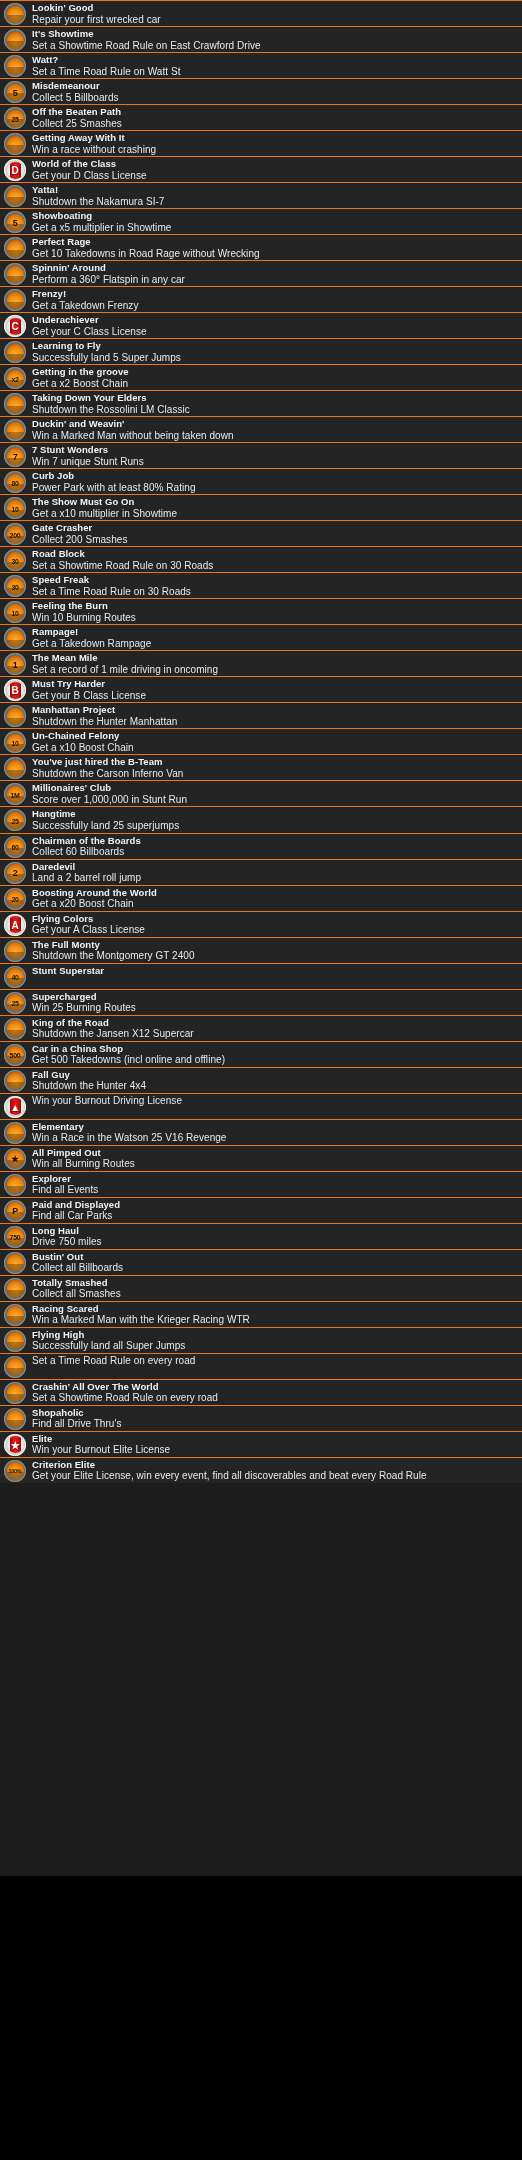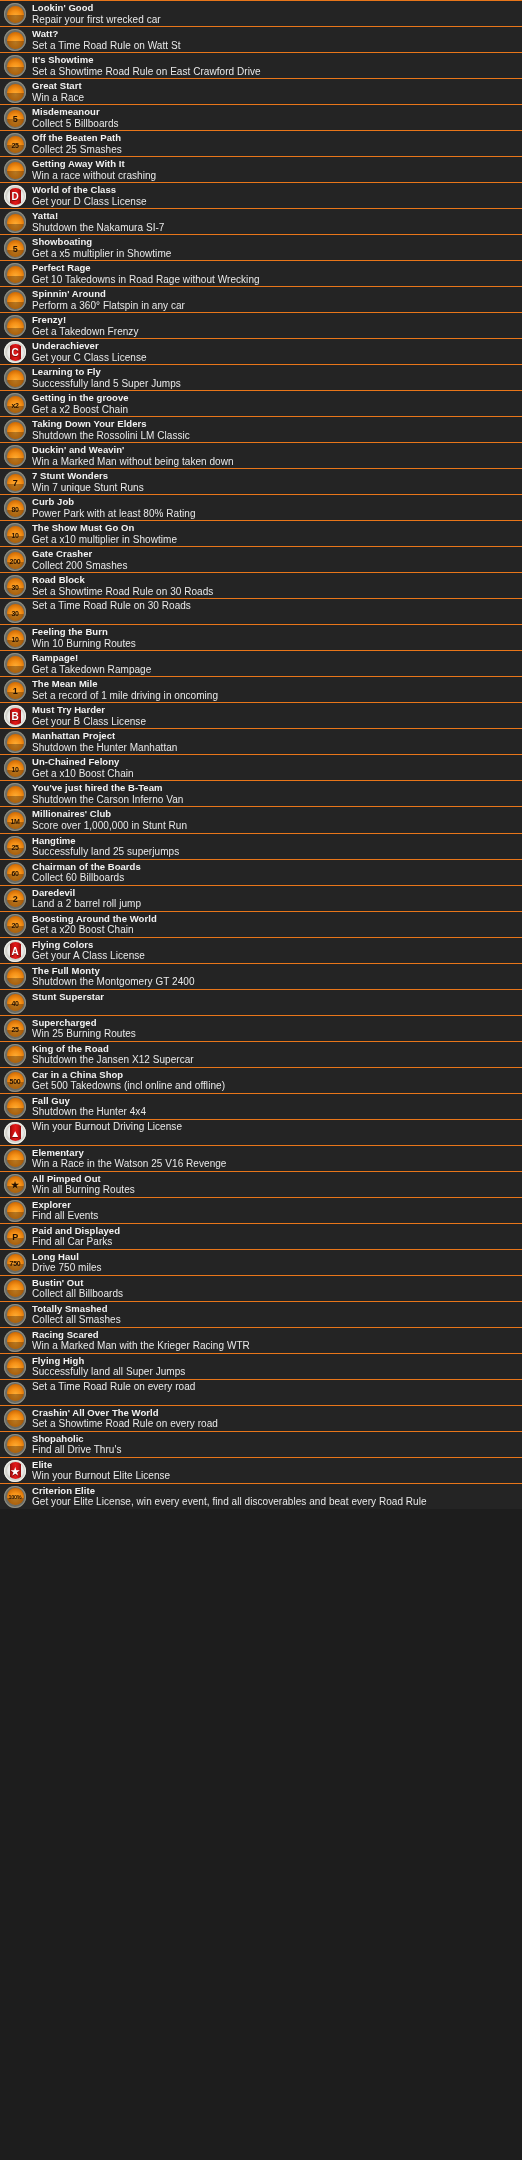--- a/index.html
+++ b/index.html
@@ -5,21 +5,21 @@
   * { box-sizing: border-box; margin: 0; padding: 0; }
   html, body {
     width: 522px;
     height: 2160px;
     background: #000000;
     font-family: "Liberation Sans", sans-serif;
     overflow: hidden;
   }
   #list {
     width: 522px;
-    height: 2160px;
+    height: 1876px;
     background: #1d1d1d;
     display: flex;
     flex-direction: column;
   }
   .row {
     position: relative;
     height: 26.02px;
     flex: 0 0 26.02px;
     background: #242424;
     border-top: 1px solid #e8761a;
@@ -138,49 +138,38 @@
         <div class="desc">Repair your first wrecked car</div>
       </div>
     </div>
     <div class="row">
       <div class="badge orange">
         <div class="inner">
           <span class="glyph"></span>
         </div>
       </div>
       <div class="text">
+        <div class="title">It's Showtime</div>
+        <div class="desc">Set a Showtime Road Rule on East Crawford Drive</div>
+      </div>
+    </div>
+    <div class="row">
+      <div class="badge orange">
+        <div class="inner">
+          <span class="glyph"></span>
+        </div>
+      </div>
+      <div class="text">
         <div class="title">Watt?</div>
         <div class="desc">Set a Time Road Rule on Watt St</div>
       </div>
     </div>
     <div class="row">
       <div class="badge orange">
         <div class="inner">
-          <span class="glyph"></span>
-        </div>
-      </div>
-      <div class="text">
-        <div class="title">It's Showtime</div>
-        <div class="desc">Set a Showtime Road Rule on East Crawford Drive</div>
-      </div>
-    </div>
-    <div class="row">
-      <div class="badge orange">
-        <div class="inner">
-          <span class="glyph"></span>
-        </div>
-      </div>
-      <div class="text">
-        <div class="title">Great Start</div>
-        <div class="desc">Win a Race</div>
-      </div>
-    </div>
-    <div class="row">
-      <div class="badge orange">
-        <div class="inner">
           <span class="glyph">5</span>
         </div>
       </div>
       <div class="text">
         <div class="title">Misdemeanour</div>
         <div class="desc">Collect 5 Billboards</div>
       </div>
     </div>
     <div class="row">
       <div class="badge orange">
@@ -380,20 +369,21 @@
         <div class="desc">Set a Showtime Road Rule on 30 Roads</div>
       </div>
     </div>
     <div class="row">
       <div class="badge orange">
         <div class="inner">
           <span class="glyph sm">30</span>
         </div>
       </div>
       <div class="text">
+        <div class="title">Speed Freak</div>
         <div class="desc">Set a Time Road Rule on 30 Roads</div>
       </div>
     </div>
     <div class="row">
       <div class="badge orange">
         <div class="inner">
           <span class="glyph sm">10</span>
         </div>
       </div>
       <div class="text">

